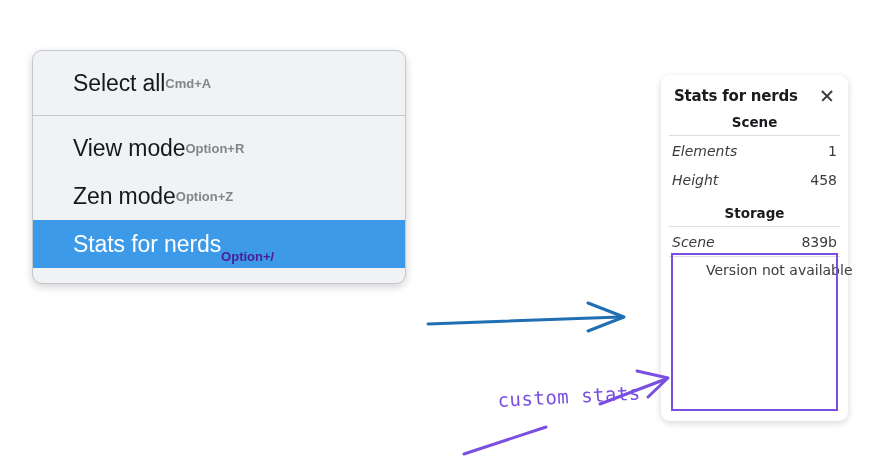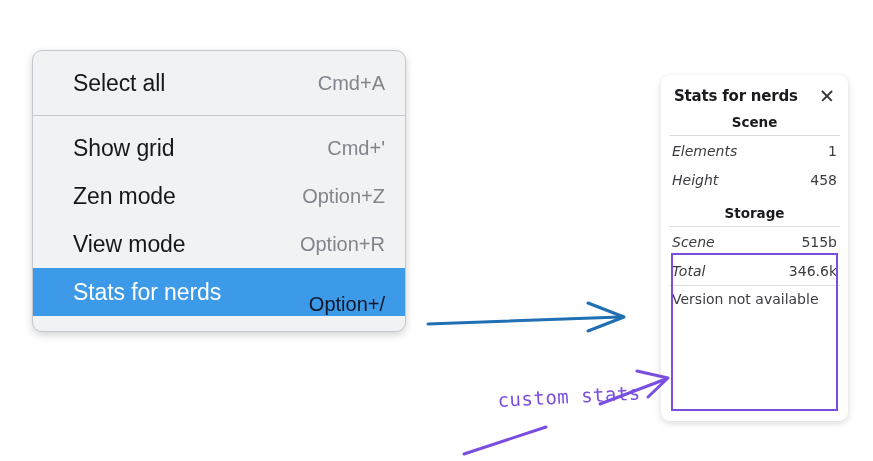--- a/index.html
+++ b/index.html
@@ -20,34 +20,34 @@
     background:#f1f2f4;
     border:1px solid #c3c8d0;
     border-radius:10px;
     box-shadow:0 3px 9px rgba(0,0,0,0.18);
     overflow:hidden;
   }
   .ctx-pad-top{height:8px;}
   .ctx-pad-bottom{height:15px;}
   .ctx-sep{height:1px;background:#c3c8d0;margin:0;}
   .ctx-row{
-    display:flex;align-items:center;justify-content:space-between;
+    display:flex;align-items:center;justify-content:flex-start;
     height:48px;
     padding:0 20px 0 40px;
     box-sizing:border-box;
   }
   .ctx-row .label{
     font-size:23px;color:#16181c;letter-spacing:-0.1px;white-space:nowrap;
   }
   .ctx-row .shortcut{
-    font-size:20px;color:#81858c;white-space:nowrap;
+    font-size:13px;color:#81858c;white-space:nowrap;font-weight:bold;
   }
   .ctx-row.selected{background:#3c9ae8;}
   .ctx-row.selected .label{color:#ffffff;}
-  .ctx-row.selected .shortcut{color:#0f172a;margin-top:24px;}
+  .ctx-row.selected .shortcut{color:#4c1d95;margin-top:24px;}
 
   
   .stats-panel{
     position:absolute;
     left:661px;top:75px;
     width:187px;height:346px;
     background:#ffffff;
     border-radius:9px;
     box-shadow:0 2px 7px rgba(0,0,0,0.16);
     box-sizing:border-box;
@@ -89,21 +89,21 @@
   .custom-box{
     position:absolute;
     left:10px;right:10px;
     top:178px;
     height:158px;
     border:2px solid #7a4fe0;
     box-sizing:border-box;
     pointer-events:none;
   }
   .single-line{
-    font-size:14px;color:#3b3b40;padding:5px 25px 0 11px;white-space:nowrap;
+    font-size:14px;color:#3b3b40;padding:5px 25px 0 11px;white-space:nowrap;margin-left:34px;
   }
 
   
   .anno-svg{position:absolute;left:0;top:0;width:873px;height:461px;pointer-events:none;}
   .anno-text{
     position:absolute;
     left:497px;top:389px;
     font-family:"DejaVu Sans Mono", monospace;
     font-size:19px;
     color:#7a4fe0;
@@ -123,33 +123,29 @@
 
     <div class="ctx-row">
       <span class="label">Select all</span>
       <span class="shortcut">Cmd+A</span>
     </div>
 
     <div class="ctx-pad-top"></div>
     <div class="ctx-sep"></div>
     <div class="ctx-pad-top"></div>
 
+
     <div class="ctx-row">
-      <span class="label">Show grid</span>
-      <span class="shortcut">Cmd+'</span>
+      <span class="label">View mode</span>
+      <span class="shortcut">Option+R</span>
     </div>
 
     <div class="ctx-row">
       <span class="label">Zen mode</span>
       <span class="shortcut">Option+Z</span>
-    </div>
-
-    <div class="ctx-row">
-      <span class="label">View mode</span>
-      <span class="shortcut">Option+R</span>
     </div>
 
     <div class="ctx-row selected">
       <span class="label">Stats for nerds</span>
       <span class="shortcut">Option+/</span>
     </div>
 
     <div class="ctx-pad-bottom"></div>
   </div>
 
@@ -170,25 +166,21 @@
       <span class="k">Height</span>
       <span class="v">458</span>
     </div>
 
     <div class="custom-box"></div>
 
     <div class="sec-head" style="padding-top:11px">Storage</div>
     <div class="hrule"></div>
     <div class="kv">
       <span class="k">Scene</span>
-      <span class="v">515b</span>
-    </div>
-    <div class="kv">
-      <span class="k">Total</span>
-      <span class="v">346.6k</span>
+      <span class="v">839b</span>
     </div>
 
     <div class="hrule"></div>
     <div class="single-line">Version not available</div>
   </div>
 
   <svg class="anno-svg" viewBox="0 0 873 461">
 
     <g>
       <path d="M428 324 L620 317" stroke="#1f6fb2" stroke-width="3" fill="none" stroke-linecap="round"></path>

